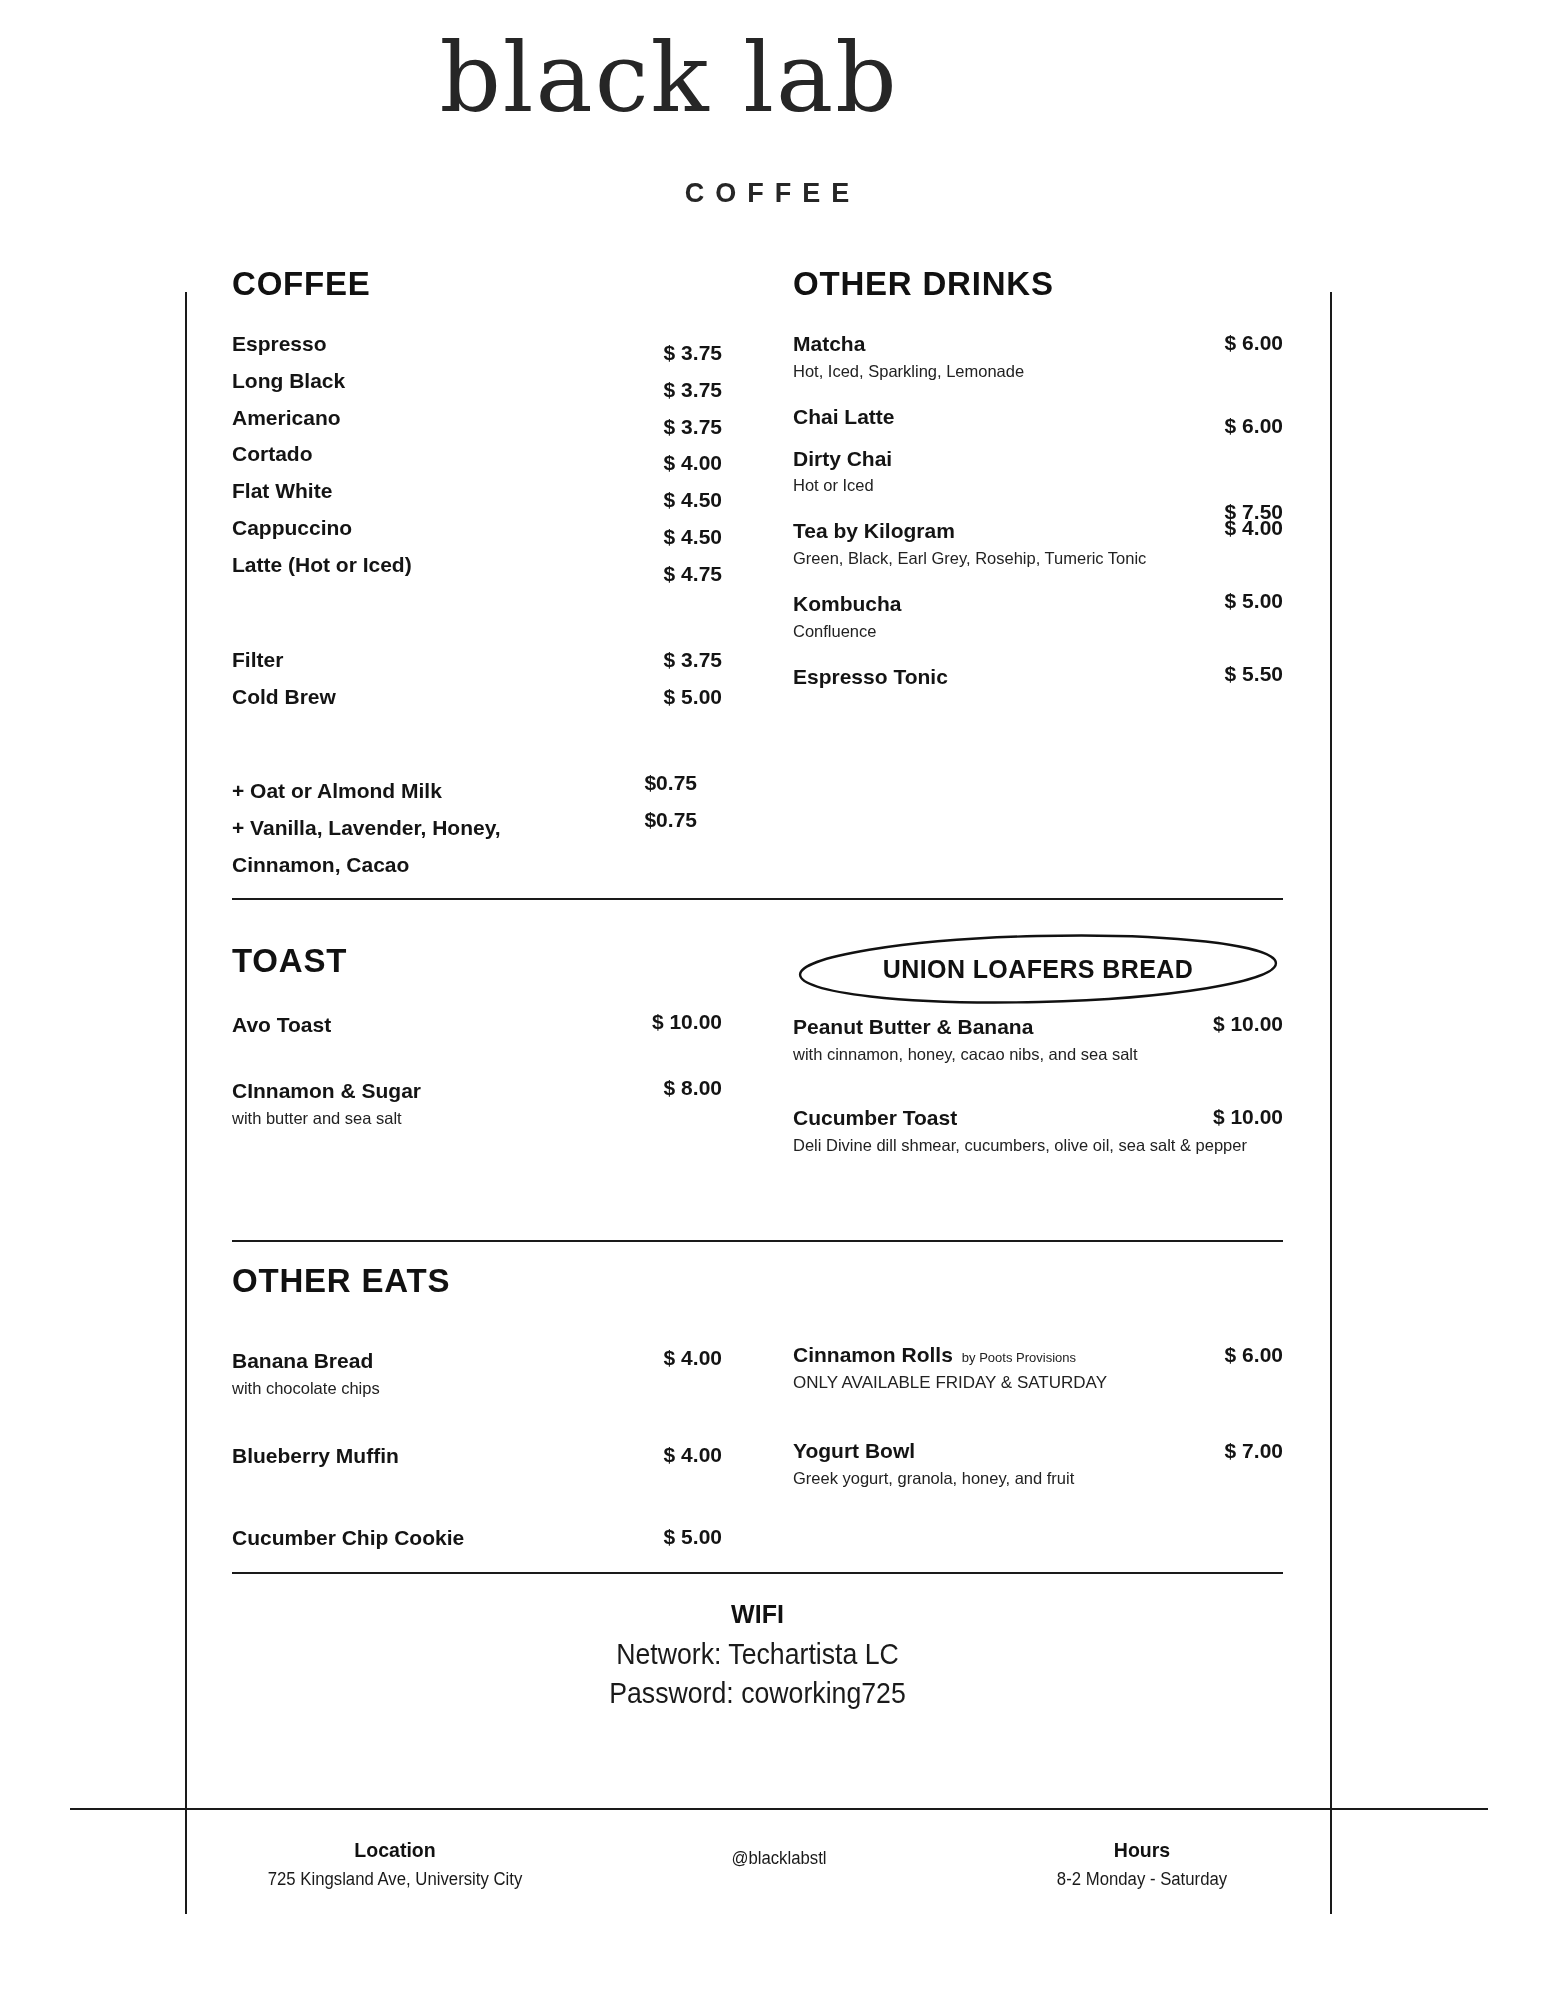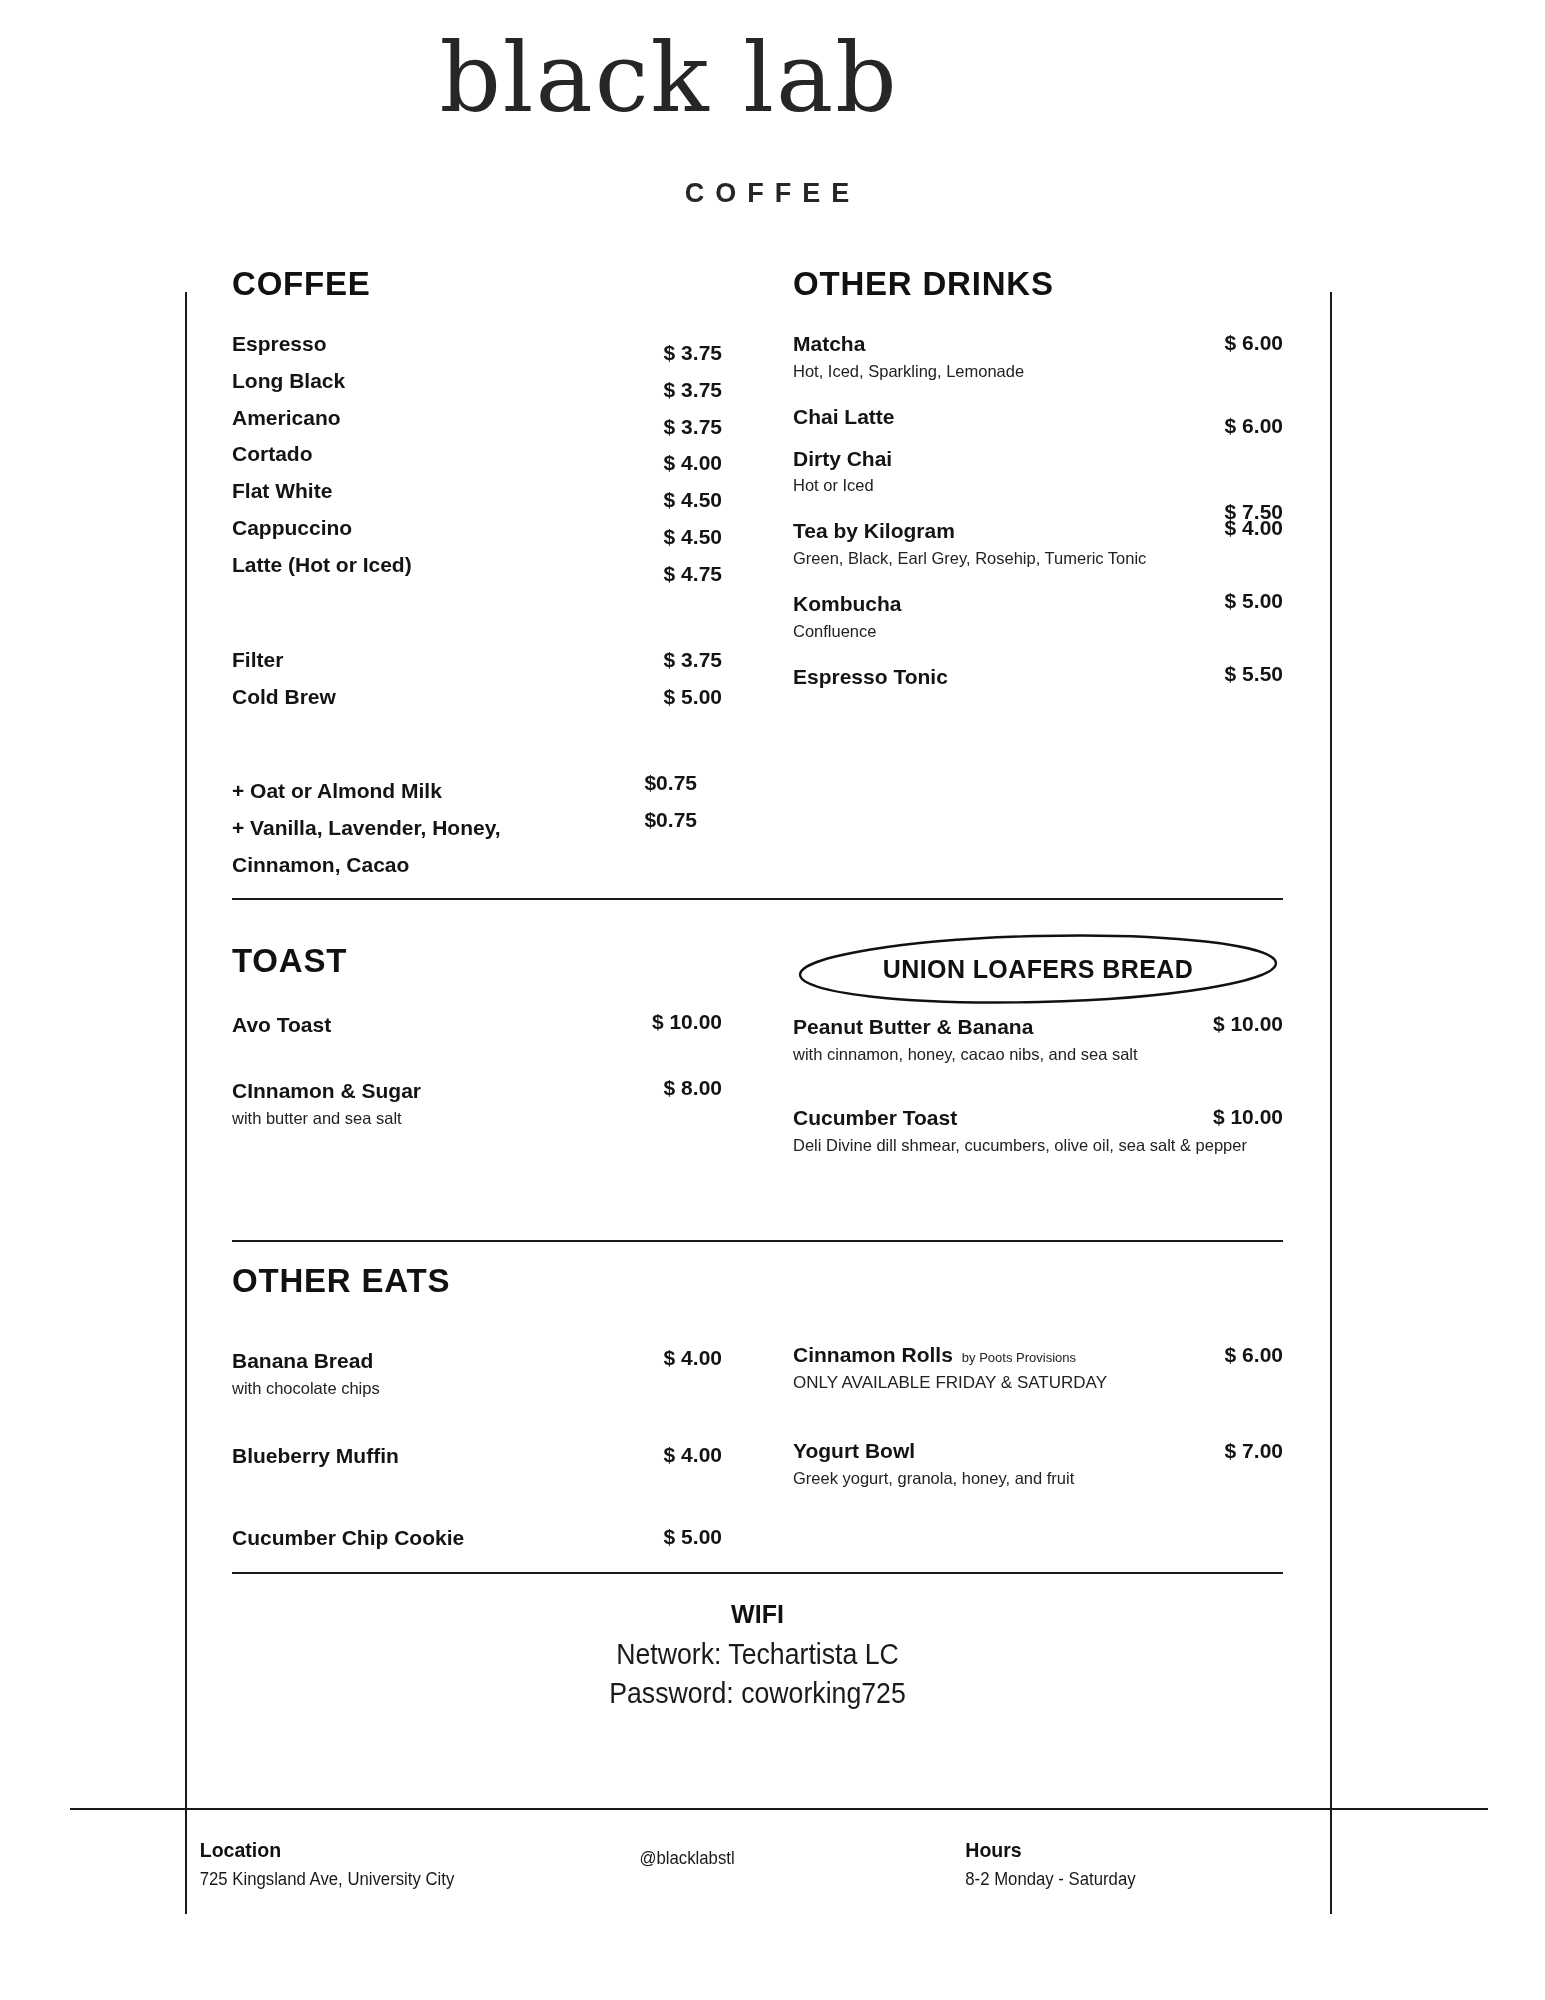--- a/index.html
+++ b/index.html
@@ -177,21 +177,21 @@
   
   .footer {
     position: absolute;
     top: 1838px;
     left: 185px;
     width: 1147px;
     display: flex;
     justify-content: space-between;
     align-items: flex-start;
   }
-  .f-col { }
+  .f-col { text-align: center; }
   .f-col.loc { width: 420px; }
   .f-col.soc { width: 300px; padding-top: 10px; }
   .f-col.hrs { width: 380px; }
   .f-h {
     font-family: "Liberation Sans", sans-serif;
     font-size: 21px;
     font-weight: 700;
     color: #111;
     margin-bottom: 7px;
     transform: scaleX(0.93);

